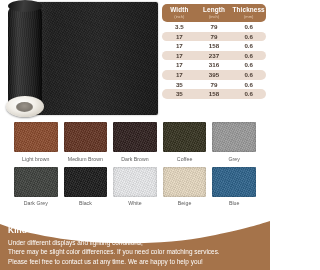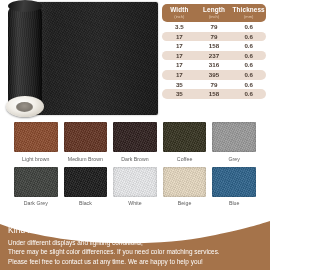--- a/index.html
+++ b/index.html
@@ -91,21 +91,21 @@
   .reminder {
     position: absolute; left: 0; bottom: 0; width: 270px; height: 54px;
     overflow: hidden;
   }
   .reminder-bg { position: absolute; inset: 0; }
   .reminder-bg svg { display: block; width: 270px; height: 54px; }
   .reminder-body {
     position: absolute; left: 8px; right: 6px; top: 9px; color: #ffffff;
   }
   .reminder-title {
-    font-size: 8.4px; font-weight: normal; line-height: 11px;
+    font-size: 8.4px; font-weight: bold; line-height: 11px;
     letter-spacing: .1px; margin-bottom: 2px;
   }
   .reminder-line {
     display: block; font-size: 6.4px; line-height: 9.4px; letter-spacing: .02px;
   }
 </style>
 </head>
 <body>
 
 <div id="page">

